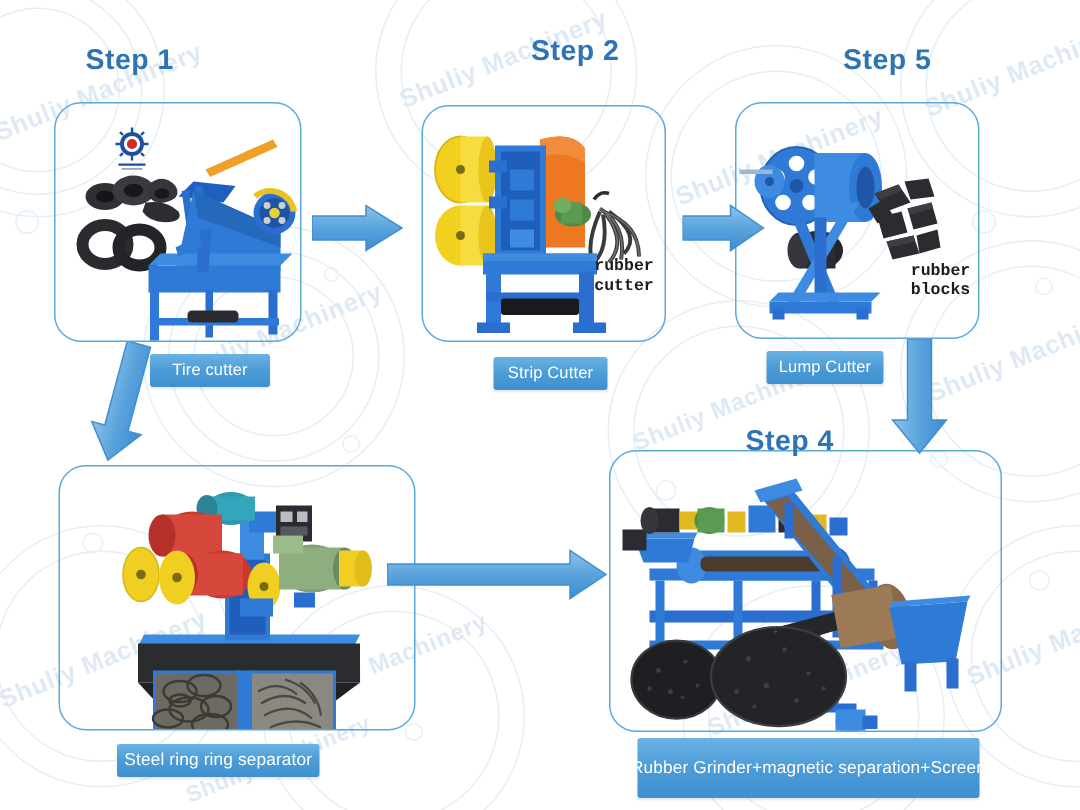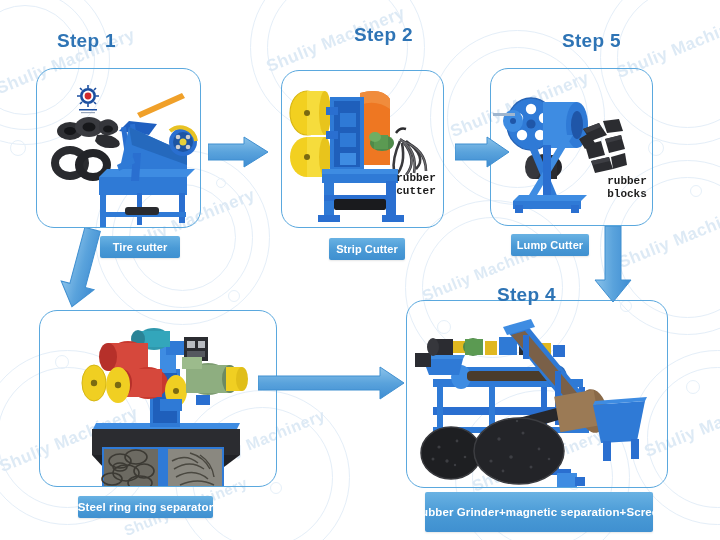--- a/index.html
+++ b/index.html
@@ -34,21 +34,21 @@
   .step-title {
     position:absolute; z-index:3;
     color:#2e74b5; font-size:19px; font-weight:700;
     font-family:"Liberation Sans", sans-serif;
     letter-spacing:.3px; white-space:nowrap;
   }
 
   .badge {
     position:absolute; z-index:5;
     background:linear-gradient(180deg,#69b2e3 0%,#4a9ad6 55%,#3f90d0 100%);
-    color:#ffffff; font-weight:700; font-size:11px;
+    color:#ffffff; font-weight:400; font-size:11px;
     font-family:"Liberation Sans", sans-serif;
     display:flex; align-items:center; justify-content:center;
     border-radius:2px; white-space:nowrap; letter-spacing:.1px;
     box-shadow:0 1px 2px rgba(0,0,0,.10);
   }
   .badge.big { font-size:11.5px; }
 
   .arrow { position:absolute; z-index:4; }
 
   .cap { position:absolute; z-index:6; color:#1c1c1c; font-weight:700;

